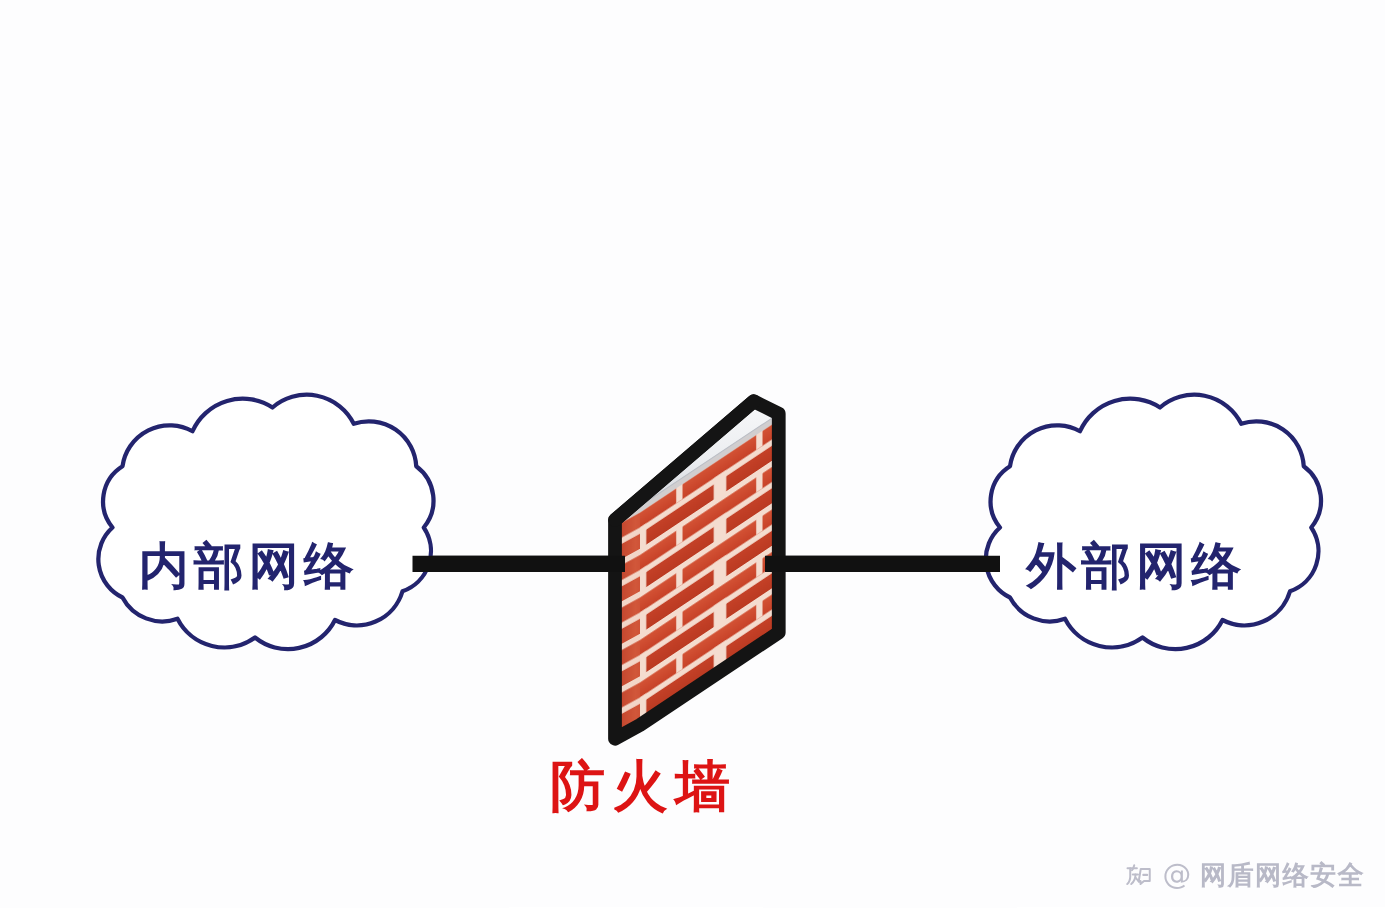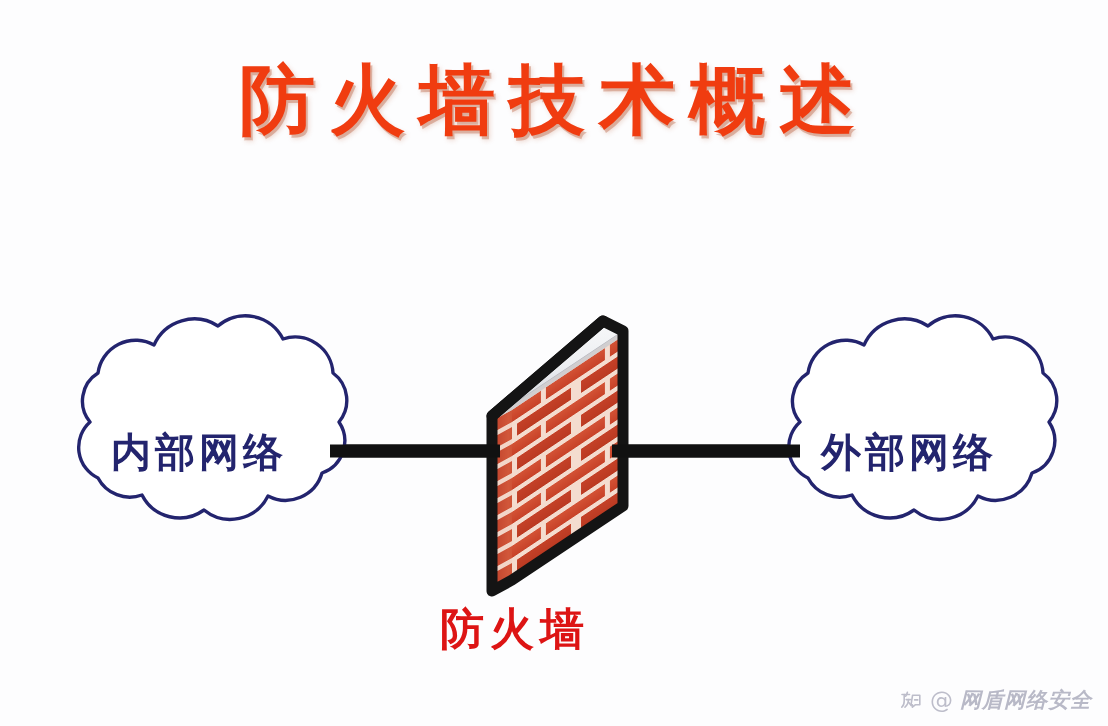--- a/index.html
+++ b/index.html
@@ -68,35 +68,33 @@
     opacity: 0.62;
     user-select: none;
   }
   #watermark .wm-text {
     font-family: "DejaVu Sans", "Liberation Sans", sans-serif;
     font-size: 21px;
     font-weight: 700;
     color: #8f90a6;
     letter-spacing: 1px;
     text-shadow: 1px 1px 0 rgba(255,255,255,0.9);
-    font-style: italic;
   }
   #watermark .wm-at {
     font-family: "DejaVu Sans", "Liberation Sans", sans-serif;
     font-size: 23px;
     color: #9697ab;
     line-height: 1;
   }
 </style>
 </head>
 <body>
 
 <div id="canvas">
 
-  <div id="title">防火墙技术概述</div>
 
   <svg id="diagram" viewBox="0 0 1108 726">
 
     <defs>
 
       <linearGradient id="brickFaceGrad" x1="0" y1="0" x2="1" y2="0.25">
         <stop offset="0%" stop-color="#c4services"></stop>
       </linearGradient>
       <linearGradient id="brickGrad" x1="0" y1="0" x2="0" y2="1">
         <stop offset="0%" stop-color="#d8593a"></stop>

